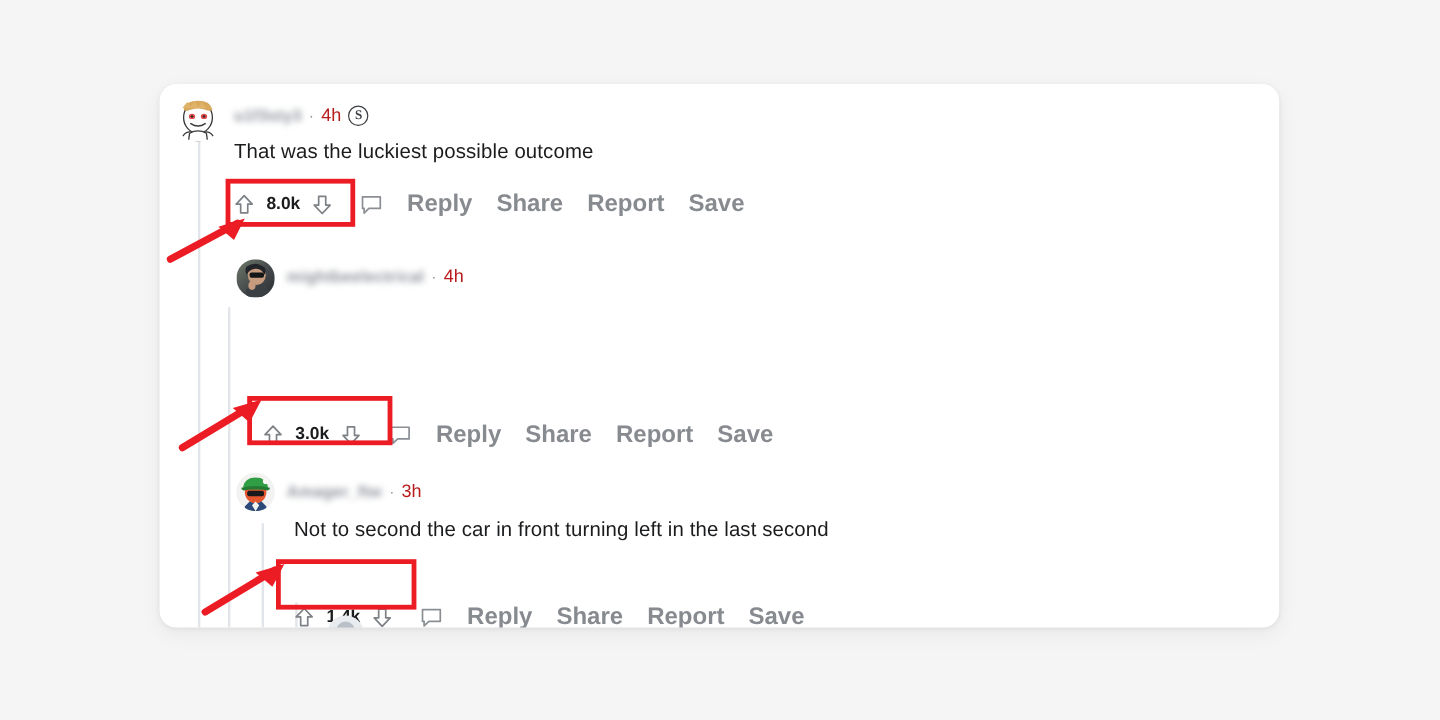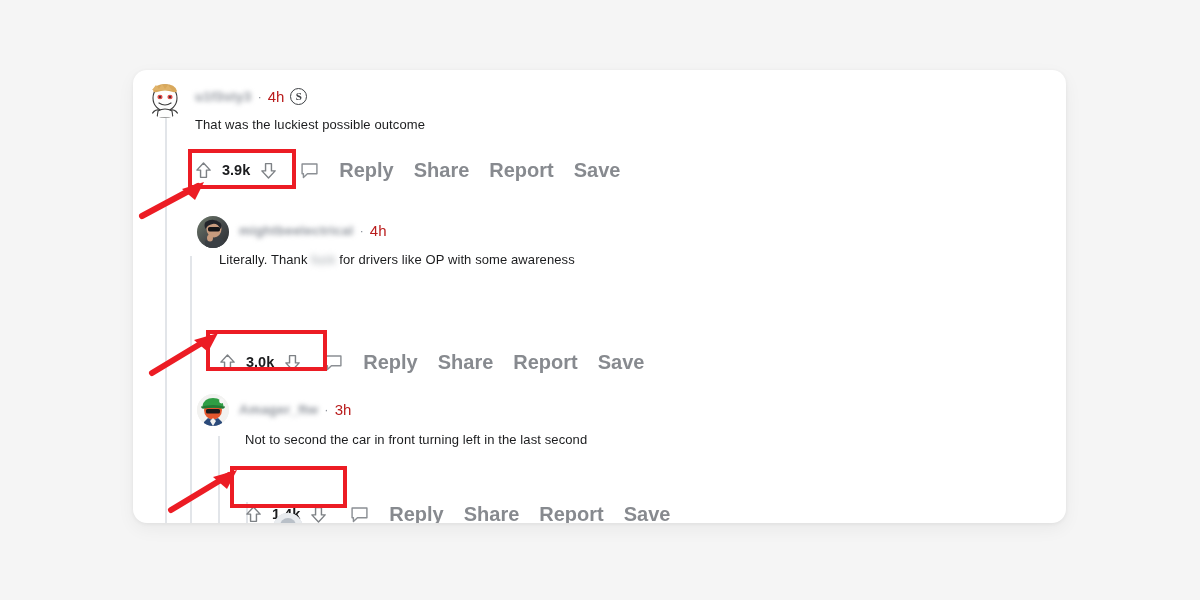--- a/index.html
+++ b/index.html
@@ -46,21 +46,21 @@
     display: inline-flex; align-items: center; justify-content: center;
     width: 17px; height: 17px; border-radius: 50%;
     border: 1.6px solid #3d4044;
     font-size: 11px; font-weight: 700; color: #3d4044;
     font-family: "Liberation Serif", serif;
     line-height: 1;
   }
 
   .body {
     position: absolute;
-    font-size: 13px;
+    font-size: 17px;
     color: #1b1c1e;
     letter-spacing: .1px;
     white-space: nowrap;
   }
   .body .censored { filter: blur(3.4px); color:#9aa0a6; }
 
   
   .thread-line { position: absolute; width: 2px; background: #e2e5e9; }
 
   
@@ -126,21 +126,21 @@
         <span class="s-badge">S</span>
       </div>
 
       <div class="body" style="left:62px; top:47px;">That was the luckiest possible outcome</div>
 
       <div class="actions" style="left:61px; top:87px;">
         <div class="votes">
           <svg class="arrow" viewBox="0 0 20 20">
             <path d="M10 2.2 L17 9.6 h-3.9 v7.6 h-6.2 v-7.6 H3z" fill="none" stroke="#7d8185" stroke-width="1.5" stroke-linejoin="round"></path>
           </svg>
-          <span class="score">3.9k</span>
+          <span class="score">8.0k</span>
           <svg class="arrow" viewBox="0 0 20 20">
             <path d="M10 17.8 L17 10.4 h-3.9 V2.8 h-6.2 v7.6 H3z" fill="none" stroke="#7d8185" stroke-width="1.5" stroke-linejoin="round"></path>
           </svg>
         </div>
         <svg class="bubble" viewBox="0 0 20 20">
           <path d="M2.2 3.2 h15.6 v10.2 h-10 l-4.2 4 v-4 h-1.4z" fill="none" stroke="#8b8f94" stroke-width="1.5" stroke-linejoin="round"></path>
         </svg>
         <span class="act-link">Reply</span>
         <span class="act-link">Share</span>
         <span class="act-link">Report</span>
@@ -167,23 +167,20 @@
           <ellipse cx="13" cy="22" rx="3" ry="3.6" fill="#c79b7e"></ellipse>
         </svg>
       </div>
 
       <div class="meta" style="left:106px; top:9px;">
         <span class="uname">mightbeelectrical</span>
         <span class="dot">·</span>
         <span class="tstamp">4h</span>
       </div>
 
-      <div class="body" style="left:86px; top:40px;">
-        <span>Literally. Thank </span><span class="censored">fuck</span><span> for drivers like OP with some awareness</span>
-      </div>
 
 
       <div class="actions" style="left:85px; top:137px;">
         <div class="votes">
           <svg class="arrow" viewBox="0 0 20 20">
             <path d="M10 2.2 L17 9.6 h-3.9 v7.6 h-6.2 v-7.6 H3z" fill="none" stroke="#7d8185" stroke-width="1.5" stroke-linejoin="round"></path>
           </svg>
           <span class="score">3.0k</span>
           <svg class="arrow" viewBox="0 0 20 20">
             <path d="M10 17.8 L17 10.4 h-3.9 V2.8 h-6.2 v7.6 H3z" fill="none" stroke="#7d8185" stroke-width="1.5" stroke-linejoin="round"></path>

